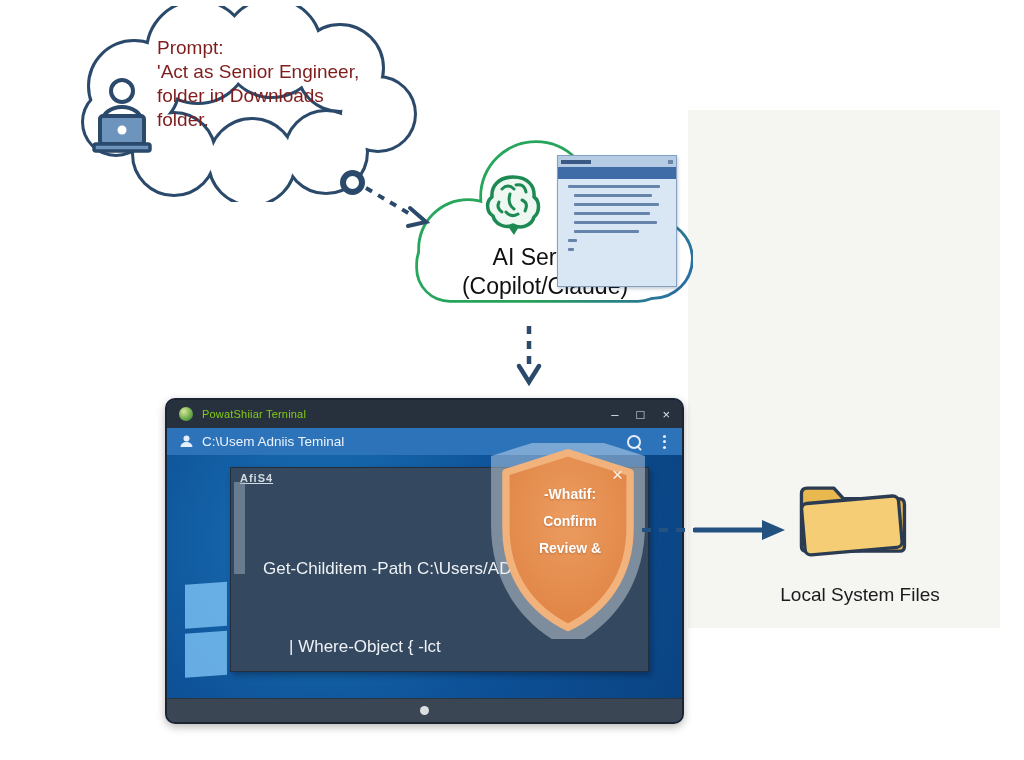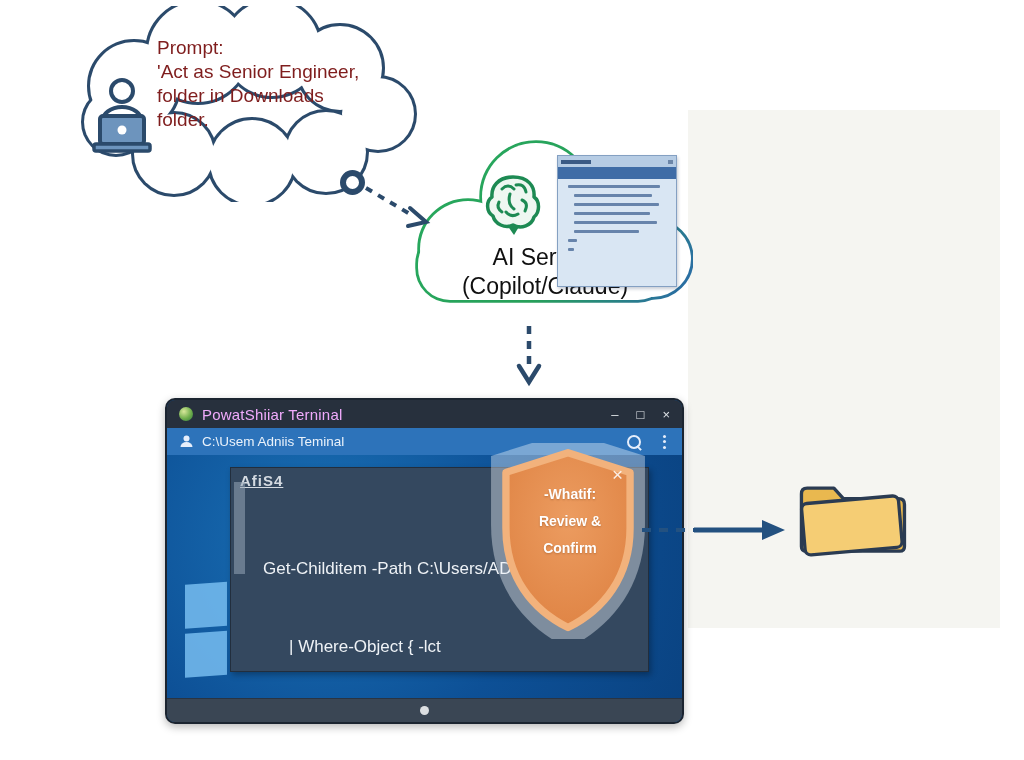--- a/index.html
+++ b/index.html
@@ -35,37 +35,37 @@
   .ai-snippet .ttl .t2{width:5px;height:4px;background:#6c86a8;}
   .ai-snippet .bar2{height:12px;background:#3f6ca6;}
   .ai-snippet .ln{height:3px;background:#4a6c99;opacity:.8;margin:6px 8px 0 10px;border-radius:1px;}
 
   
   .terminal{left:165px;top:398px;width:515px;height:322px;border-radius:10px;overflow:hidden;
             border:2px solid #1b2430;box-shadow:0 3px 8px rgba(0,0,0,.28);z-index:3;background:#0d4f92;}
   .titlebar{height:28px;background:#27303d;display:flex;align-items:center;padding:0 12px;}
   .app-icon{width:14px;height:14px;border-radius:50%;
             background:radial-gradient(circle at 35% 32%,#d8e89a,#6fae4c 55%,#2f7a3e);margin-right:9px;}
-  .title-text{font-size:15px;color:#f0abfc;letter-spacing:.2px;flex:1;}
+  .title-text{font-size:11px;color:#84cc16;letter-spacing:.2px;flex:1;}
   .win-ctl{color:#dfe3e8;font-size:13px;margin-left:18px;cursor:default;}
   .tabbar{height:27px;background:#2d73ba;display:flex;align-items:center;padding:0 12px;}
   .tab-label{font-size:13.5px;color:#eaf2fb;margin-left:8px;flex:1;}
   .search-icon{width:10px;height:10px;border:2px solid #e6eefb;border-radius:50%;position:relative;margin-right:22px;}
   .search-icon::after{content:"";position:absolute;width:2px;height:6px;background:#e6eefb;
             left:9px;top:8px;transform:rotate(-45deg);}
   .kebab{display:flex;flex-direction:column;gap:2.5px;margin-right:4px;}
   .kebab span{width:3px;height:3px;background:#e6eefb;border-radius:50%;}
   .desktop{position:relative;height:244px;
            background:radial-gradient(circle at 30% 35%,#1a71b6,#0d5096 55%,#0a4382);}
   .winlogo{position:absolute;left:18px;top:128px;width:48px;height:96px;transform:skewY(-4deg);}
   .winlogo .sq{position:absolute;left:0;width:42px;height:44px;background:rgba(125,195,245,.8);}
   .winlogo .sq.b{top:49px;}
   .code-panel{position:absolute;left:63px;top:12px;width:417px;height:203px;background:#34485f;
               border:1px solid #222e3d;box-shadow:2px 3px 6px rgba(0,0,0,.3);}
-  .panel-header{position:absolute;left:9px;top:4px;font-size:15px;font-weight:bold;
+  .panel-header{position:absolute;left:9px;top:4px;font-size:11px;font-weight:bold;
                 color:#d5dbe2;letter-spacing:1px;text-decoration:underline;}
   .scroll-strip{position:absolute;left:3px;top:14px;width:11px;height:92px;background:rgba(150,166,183,.55);}
   .code{position:absolute;left:22px;top:36px;font-size:17px;line-height:26px;color:#eef2f6;white-space:pre;}
   .code .i1{padding-left:10px;}  .code .i2{padding-left:36px;}
   .garble{color:#d6a35c;}
   .footerbar{position:absolute;left:0;right:0;bottom:0;height:23px;background:#3a4654;
              border-top:1px solid #2a3442;display:flex;align-items:center;justify-content:center;}
   .home-dot{width:9px;height:9px;border-radius:50%;background:#dcdfe2;}
 
   
@@ -239,31 +239,32 @@
       <radialGradient id="shg" cx="0.5" cy="0.38" r="0.75">
         <stop offset="0" stop-color="#ec9c60"></stop>
           <stop offset="1" stop-color="#dd8040"></stop>
       </radialGradient>
     </defs>
     <path d="M50,6 L88,18 V52 C88,82 72,102 50,113 C28,102 12,82 12,52 V18 Z" transform="translate(50,60) scale(1.24) translate(-50,-60)" fill="rgba(238,245,252,0.4)"></path>
     <path d="M50,6 L88,18 V52 C88,82 72,102 50,113 C28,102 12,82 12,52 V18 Z" fill="url(#shg)" stroke="#f2b27c" stroke-width="4.5" stroke-linejoin="round"></path>
   </svg>
   <div class="abs shield-text">
     <div>-Whatif:</div>
+    <div>Confirm</div>
     <div>Review &amp;</div>
-    <div>Confirm</div>
   </div>
   <div class="abs shield-close">×</div>
 
   <svg class="abs arrow3" width="152" height="28">
     <line x1="4" y1="14" x2="56" y2="14" stroke="#235180" stroke-width="4" stroke-dasharray="9 8"></line>
     <line x1="56" y1="14" x2="124" y2="14" stroke="#235180" stroke-width="5"></line>
     <polygon points="124,4 147,14 124,24" fill="#235180"></polygon>
   </svg>
 
   <svg class="abs folder-svg" width="124" height="98" viewBox="0 0 130 100">
     <path d="M12,30 q0,-6 6,-6 h28 l10,11 h58 q6,0 6,6 v44 q0,5 -5,5 h-98 q-5,0 -5,-5 z" fill="#e9b84f" stroke="#2a3b52" stroke-width="3.5" stroke-linejoin="round"></path>
     <g transform="rotate(-5 65 65)">
       <rect x="14" y="36" width="102" height="54" rx="6" fill="#f5cd74" stroke="#2a3b52" stroke-width="3.5"></rect>
     </g>
   </svg>
+  <div class="abs folder-label">Local System Files</div>
 
 </div>
 
 </body></html>

